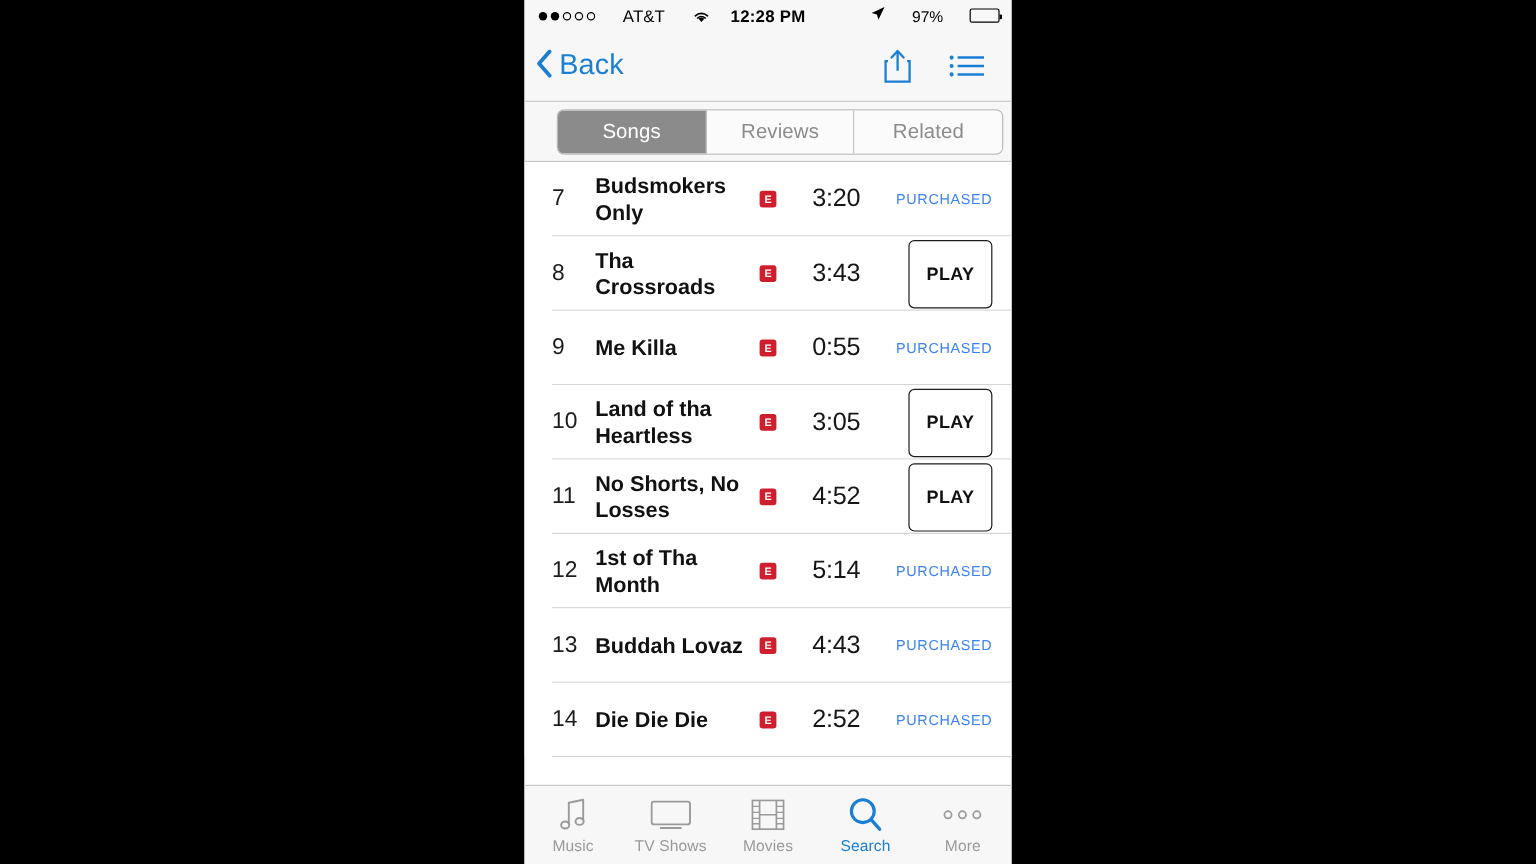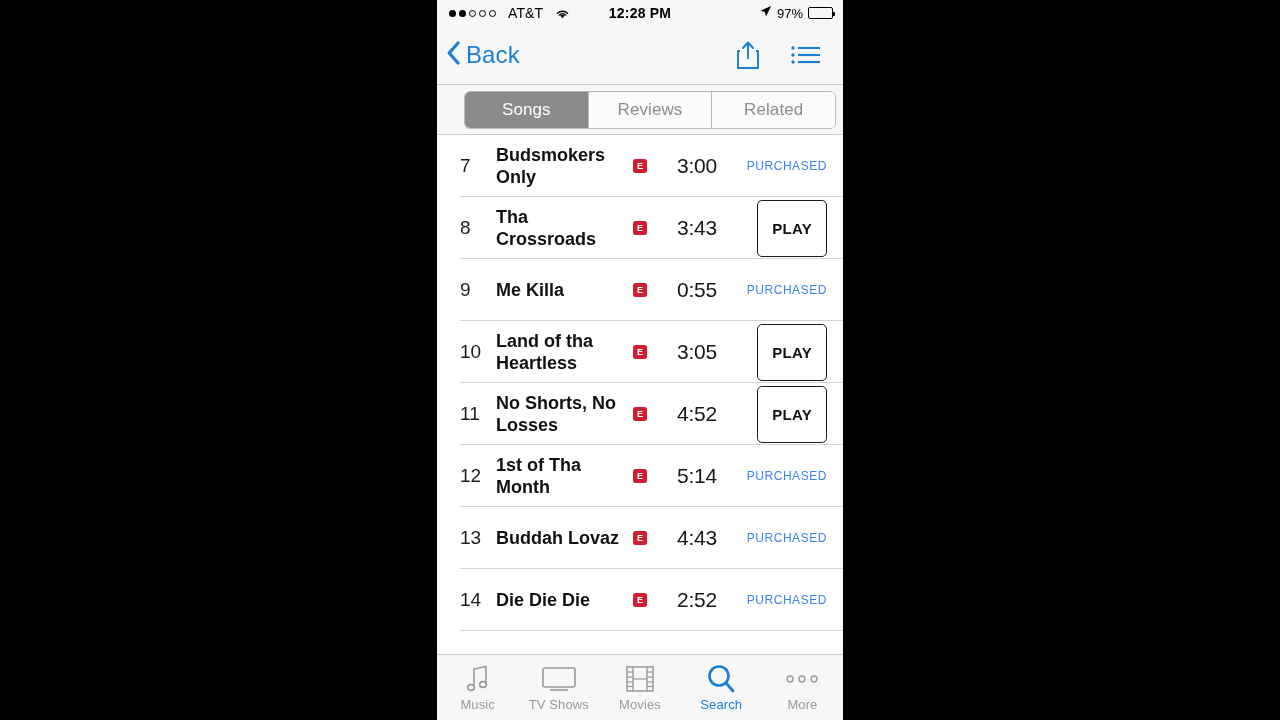--- a/index.html
+++ b/index.html
@@ -38,38 +38,38 @@
     font-size: 14px;
     color: #000;
   }
   .sb-left {
     position: absolute;
     left: 12px;
     top: 0;
     height: 26px;
     display: flex;
     align-items: center;
-    gap: 12px;
+    gap: 23px;
   }
   .dots { display: flex; align-items: center; gap: 3px; }
   .dot { width: 7px; height: 7px; border-radius: 50%; }
   .dot.fill { background: #000; }
   .dot.hollow { background: transparent; border: 1px solid #000; width: 5px; height: 5px; }
   .carrier { font-size: 14px; letter-spacing: .1px; color: #000; }
   .wifi { display: inline-block; width: 15px; height: 12px; position: relative; }
   .sb-center {
     position: absolute;
     left: 0; right: 0; top: 0; height: 26px;
     display: flex; align-items: center; justify-content: center;
     font-size: 14px; font-weight: 600; letter-spacing: .2px;
   }
   .sb-right {
     position: absolute;
     right: 10px; top: 0; height: 26px;
-    display: flex; align-items: center; gap: 5px;
+    display: flex; align-items: center; gap: 22px;
   }
   .batt-pct { font-size: 13px; }
   .batt {
     width: 25px; height: 12px; border: 1px solid #000; border-radius: 2px;
     position: relative; box-sizing: border-box; padding: 1px;
   }
   .batt-fill { background: #000; height: 100%; border-radius: 1px; }
   .batt:after {
     content: ""; position: absolute; right: -3px; top: 3.5px;
     width: 2px; height: 4px; background: #000; border-radius: 0 1px 1px 0;
@@ -313,21 +313,21 @@
       </div>
     </div>
 
     <div class="list" id="song-list">
         <div class="row">
           <div class="rnum">7</div>
           <div class="rtitle">Budsmokers Only</div>
           <div class="rexp">
             <span class="ebadge" style="background: rgb(207, 31, 46);">E</span>
           </div>
-          <div class="rtime">3:00</div>
+          <div class="rtime">3:20</div>
           <div class="raction">
             <span class="purchased">PURCHASED</span>
           </div>
         </div>
         <div class="row">
           <div class="rnum">8</div>
           <div class="rtitle">Tha Crossroads</div>
           <div class="rexp">
             <span class="ebadge" style="background: rgb(207, 31, 46);">E</span>
           </div>

